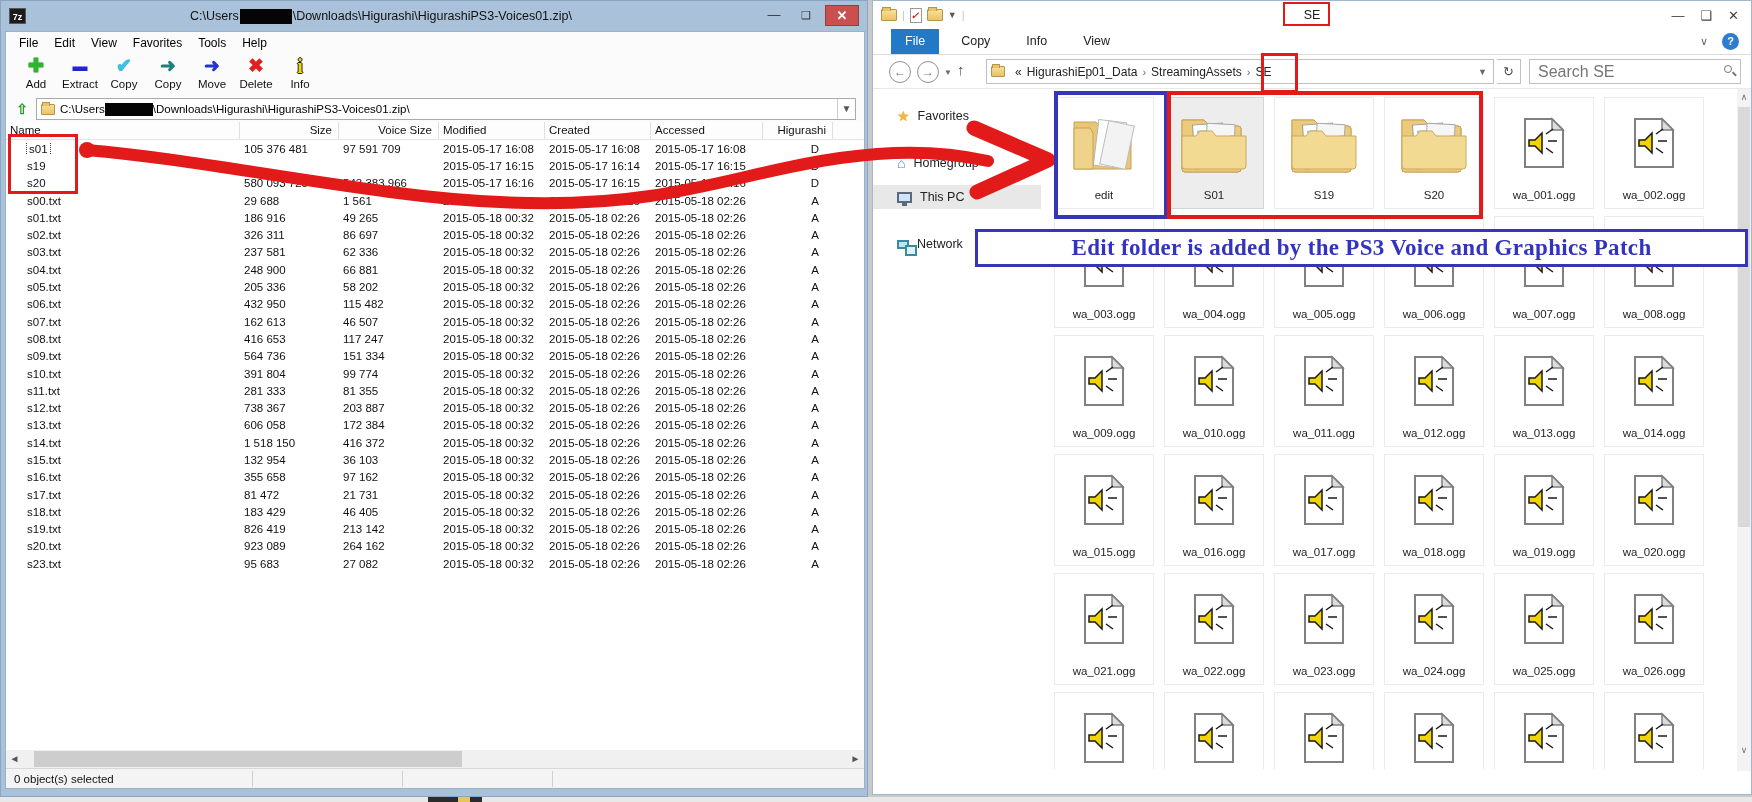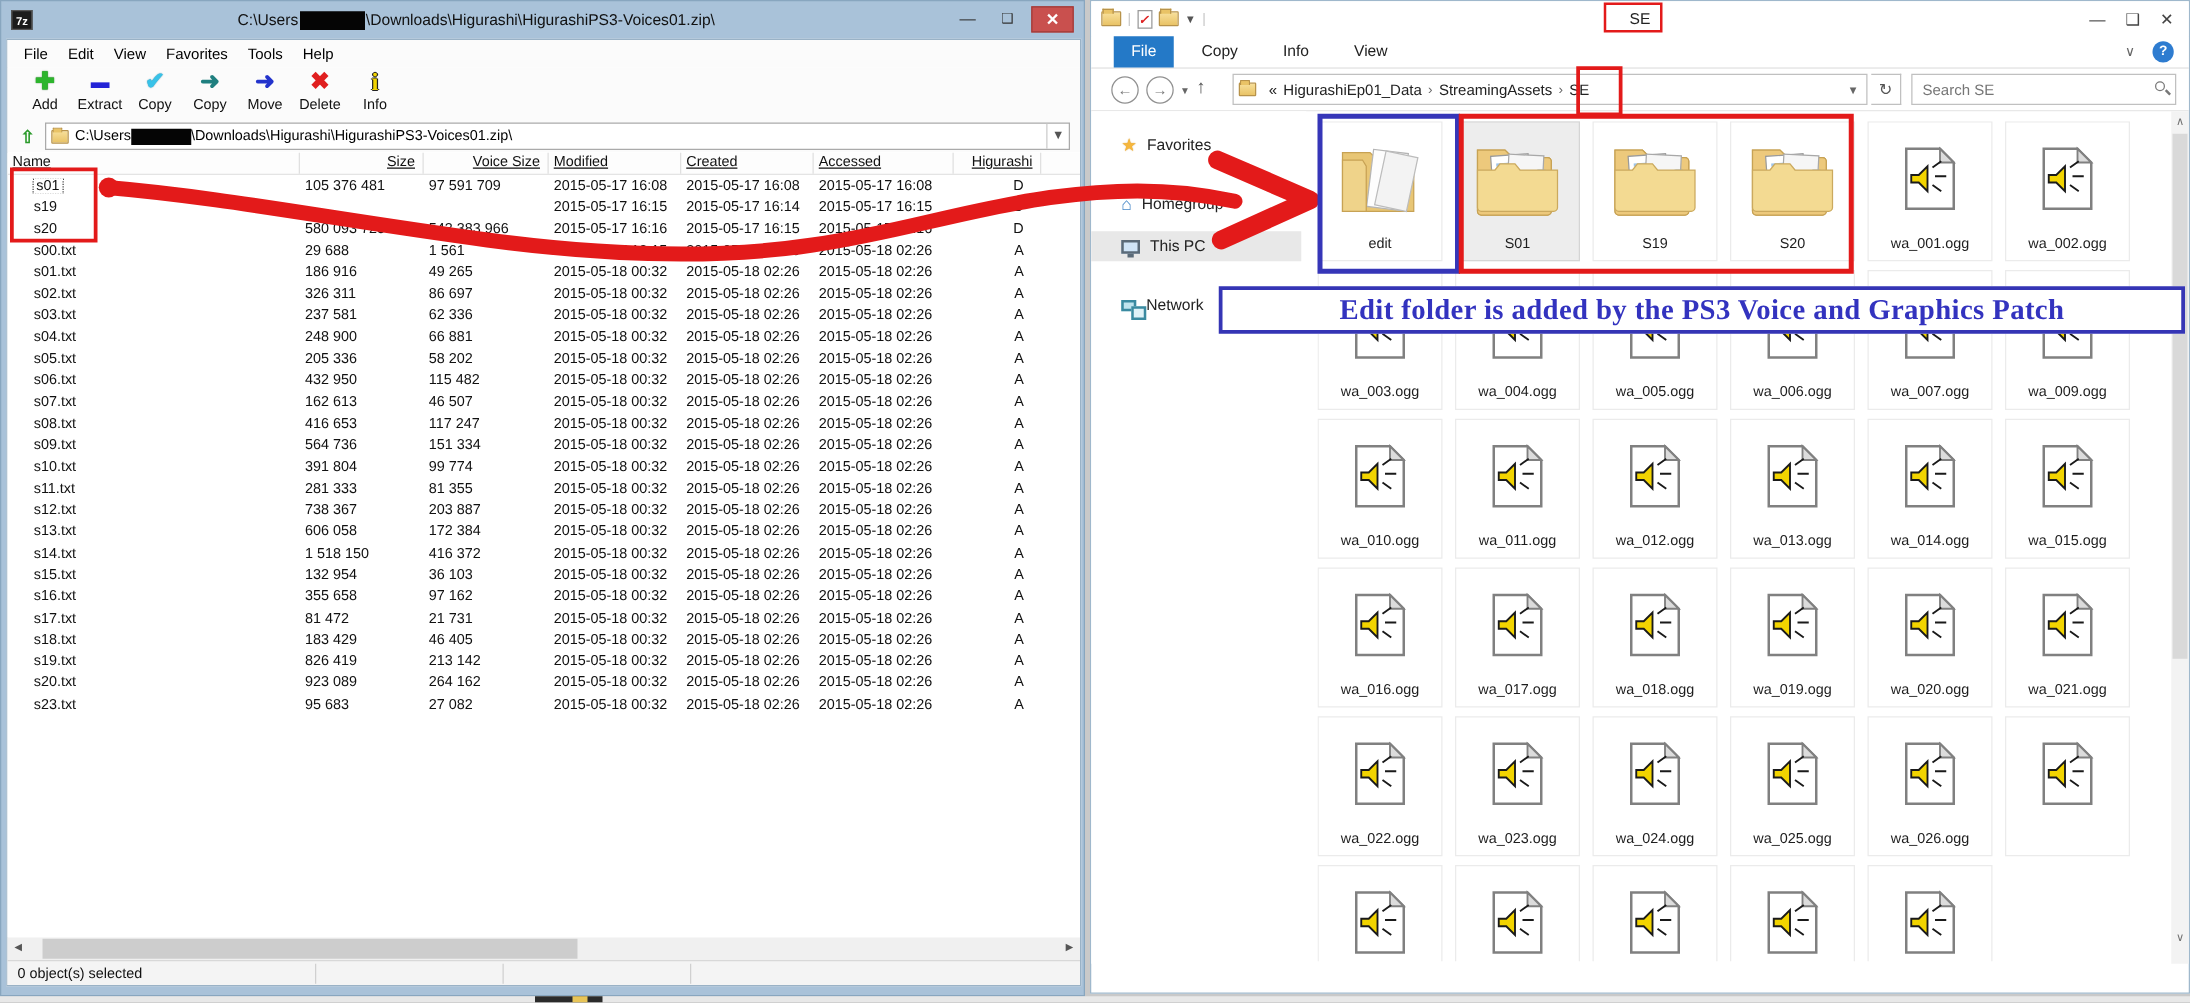--- a/index.html
+++ b/index.html
@@ -38,21 +38,21 @@
   .g-delete { color:#e01f1f; }
   .g-info { color:#f2d400; font-family:"Liberation Serif",serif; font-size:20px !important; text-shadow:-1px 0 #222,1px 0 #222,0 1px #222,0 -1px #222; }
   .sz-pathrow { height:26px; display:flex; align-items:center; gap:6px; padding:0 8px; background:#fbfbfb; }
   .uparrow-ico { width:16px; height:16px; color:#2a9a2a; font-size:14px; font-weight:bold; text-align:center; line-height:16px; }
   .sz-combo { flex:1; height:22px; border:1px solid #aaa; background:#fff; display:flex; align-items:center; padding-left:4px; font-size:11.5px; position:relative; }
   .sz-combo .drop { position:absolute; right:0; top:0; width:18px; height:100%; border-left:1px solid #ccc; text-align:center; color:#555; font-size:10px; line-height:20px; }
   .mini-folder { display:inline-block; width:14px; height:11px; background:linear-gradient(#f7df9a,#e9c366); border:1px solid #b8934a; border-radius:1px; position:relative; margin-right:5px; }
   .mini-folder::before { content:""; position:absolute; left:0; top:-3px; width:6px; height:3px; background:#e9c366; border:1px solid #b8934a; border-bottom:none; border-radius:1px 1px 0 0; }
   .sz-list { position:absolute; left:0; top:90px; width:858px; height:628px; background:#fff; overflow:hidden; }
   .szhead, .szrow { display:grid; grid-template-columns:234px 99px 100px 106px 106px 112px 70px; font-size:11.5px; }
-  .szhead { height:18px; background:#fdfdfd; border-bottom:1px solid #e4e4e4; color:#111;text-decoration:underline; }
+  .szhead { height:18px; background:#fdfdfd; border-bottom:1px solid #e4e4e4; color:#111; }
   .szhead span { border-right:1px solid #e0e0e0; padding:2px 6px 0 4px; white-space:nowrap; overflow:hidden; }
   .szhead .r { text-align:right; }
   .szrow { height:17.3px; align-items:center; }
   .szrow .c { padding:0 4px; white-space:nowrap; overflow:hidden; color:#111; }
   .szrow .c.name { display:flex; align-items:center; padding-left:5px; }
   .szrow .c.r { padding-right:7px; }
   .szrow .c.ar { text-align:right; padding-right:14px; }
   .nm { font-weight:normal; font-style:normal; }
   .nm.focused { outline:1px dotted #444; padding:0 2px; }
   .fico { width:16px; }
@@ -84,21 +84,21 @@
   .rib-help { width:17px; height:17px; border-radius:50%; background:#2e7cd0; color:#fff; font-size:11px; font-weight:bold; text-align:center; line-height:17px; }
   .ex-addr { position:absolute; left:0; top:54px; width:100%; height:34px; background:#fff; border-bottom:1px solid #e8e8e8; }
   .navcirc { position:absolute; top:60px; width:22px; height:22px; border:1px solid #919191; border-radius:50%; color:#777; text-align:center; line-height:20px; font-size:12px; }
   .nav-back { left:16px; } .nav-fwd { left:44px; }
   .nav-drop { position:absolute; left:71px; top:67px; font-size:8px; color:#666; }
   .nav-up { position:absolute; left:84px; top:60px; font-size:15px; color:#555; }
   .crumbbar { position:absolute; left:113px; top:58px; width:508px; height:25px; border:1px solid #c0c0c0; background:#fff; display:flex; align-items:center; padding-left:4px; font-size:12px; color:#222; gap:5px; }
   .crumbbar .sep { color:#666; font-size:11px; }
   .crumbbar .cdrop { position:absolute; right:6px; color:#666; font-size:9px; }
   .refreshbox { position:absolute; left:624px; top:58px; width:24px; height:25px; border:1px solid #c0c0c0; border-left:none; text-align:center; line-height:24px; color:#555; font-size:13px; }
-  .searchbox { position:absolute; left:656px; top:58px; width:212px; height:25px; border:1px solid #c0c0c0; display:flex; align-items:center; padding-left:8px; font-size:12px; color:#767676; position:absolute; }
+  .searchbox { position:absolute; left:656px; top:58px; width:212px; height:25px; border:1px solid #c0c0c0; display:flex; align-items:center; padding-left:8px; font-size:16px; color:#767676; position:absolute; }
   .mag { position:absolute; right:8px; top:5px; width:8px; height:8px; border:1.5px solid #777; border-radius:50%; }
   .mag::after { content:""; position:absolute; left:7px; top:7px; width:5px; height:1.5px; background:#777; transform:rotate(45deg); }
 
   .ex-side { position:absolute; left:0; top:88px; width:172px; height:682px; background:#fff; font-size:12.5px; color:#222; }
   .sideitem { position:absolute; left:0; width:168px; height:24px; display:flex; align-items:center; gap:8px; padding-left:24px; }
   .sideitem.sel { background:#e8e8e8; }
   .ico-star { color:#f6b73c; text-shadow:0 0 1px #c8871c; font-size:14px; }
   .ico-home { color:#4788c8; font-size:14px; }
   .ico-pc { width:15px; height:11px; border:2px solid #5a6a78; background:#cfe4f7; position:relative; }
   .ico-pc::after { content:""; position:absolute; left:3px; top:9px; width:5px; height:3px; background:#5a6a78; }
@@ -780,20 +780,32 @@
           <svg class="svg-ogg" width="44" height="52" viewBox="0 0 44 52">
             <path d="M3 2 h27 l11 11 v37 H3 z" fill="#ffffff" stroke="#808080" stroke-width="2"></path>
             <path d="M30 2 l11 11 h-11 z" fill="#dcdcdc" stroke="#808080" stroke-width="1.5"></path>
             <path d="M7 23 h6 l7 -7 v20 l-7 -7 h-6 z" fill="#f2d400" stroke="#1a1a1a" stroke-width="1.5"></path>
             <path d="M24 17 l7 -5 M26 24 h9 M24 31 l7 5" stroke="#1a1a1a" stroke-width="1.5" fill="none"></path>
           </svg>
         </span>
         <div class="tlabel">wa_007.ogg</div>
       </div>
 
+      <div class="tile ogg">
+        <span class="ticon">
+
+          <svg class="svg-ogg" width="44" height="52" viewBox="0 0 44 52">
+            <path d="M3 2 h27 l11 11 v37 H3 z" fill="#ffffff" stroke="#808080" stroke-width="2"></path>
+            <path d="M30 2 l11 11 h-11 z" fill="#dcdcdc" stroke="#808080" stroke-width="1.5"></path>
+            <path d="M7 23 h6 l7 -7 v20 l-7 -7 h-6 z" fill="#f2d400" stroke="#1a1a1a" stroke-width="1.5"></path>
+            <path d="M24 17 l7 -5 M26 24 h9 M24 31 l7 5" stroke="#1a1a1a" stroke-width="1.5" fill="none"></path>
+          </svg>
+        </span>
+        <div class="tlabel">wa_008.ogg</div>
+      </div>
 
       <div class="tile ogg">
         <span class="ticon">
 
           <svg class="svg-ogg" width="44" height="52" viewBox="0 0 44 52">
             <path d="M3 2 h27 l11 11 v37 H3 z" fill="#ffffff" stroke="#808080" stroke-width="2"></path>
             <path d="M30 2 l11 11 h-11 z" fill="#dcdcdc" stroke="#808080" stroke-width="1.5"></path>
             <path d="M7 23 h6 l7 -7 v20 l-7 -7 h-6 z" fill="#f2d400" stroke="#1a1a1a" stroke-width="1.5"></path>
             <path d="M24 17 l7 -5 M26 24 h9 M24 31 l7 5" stroke="#1a1a1a" stroke-width="1.5" fill="none"></path>
           </svg>

